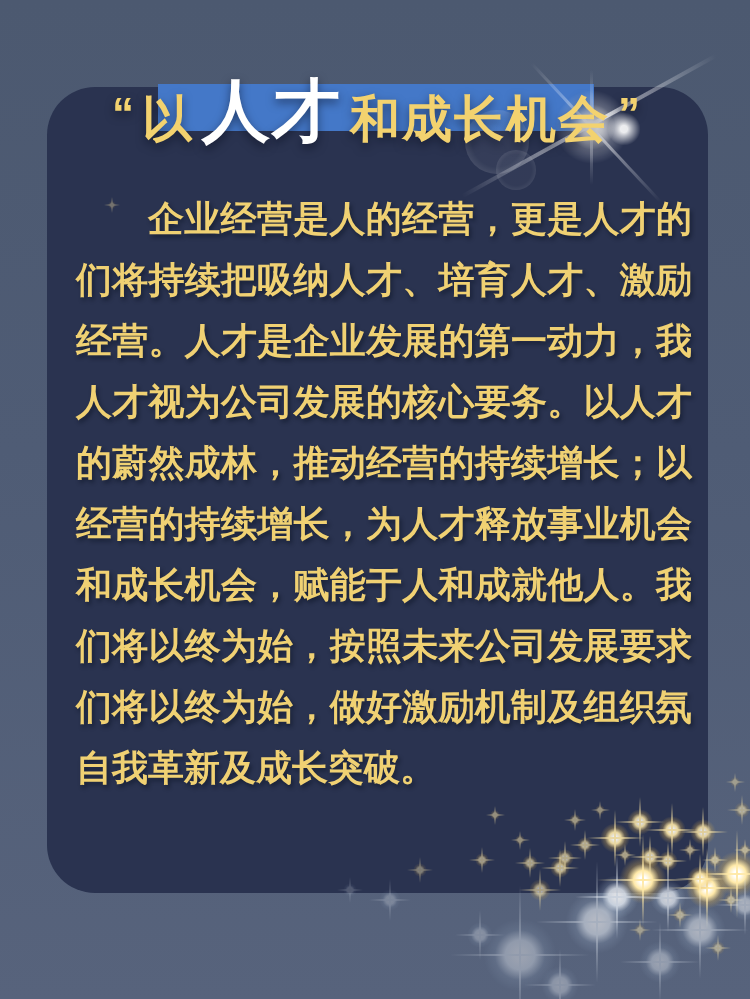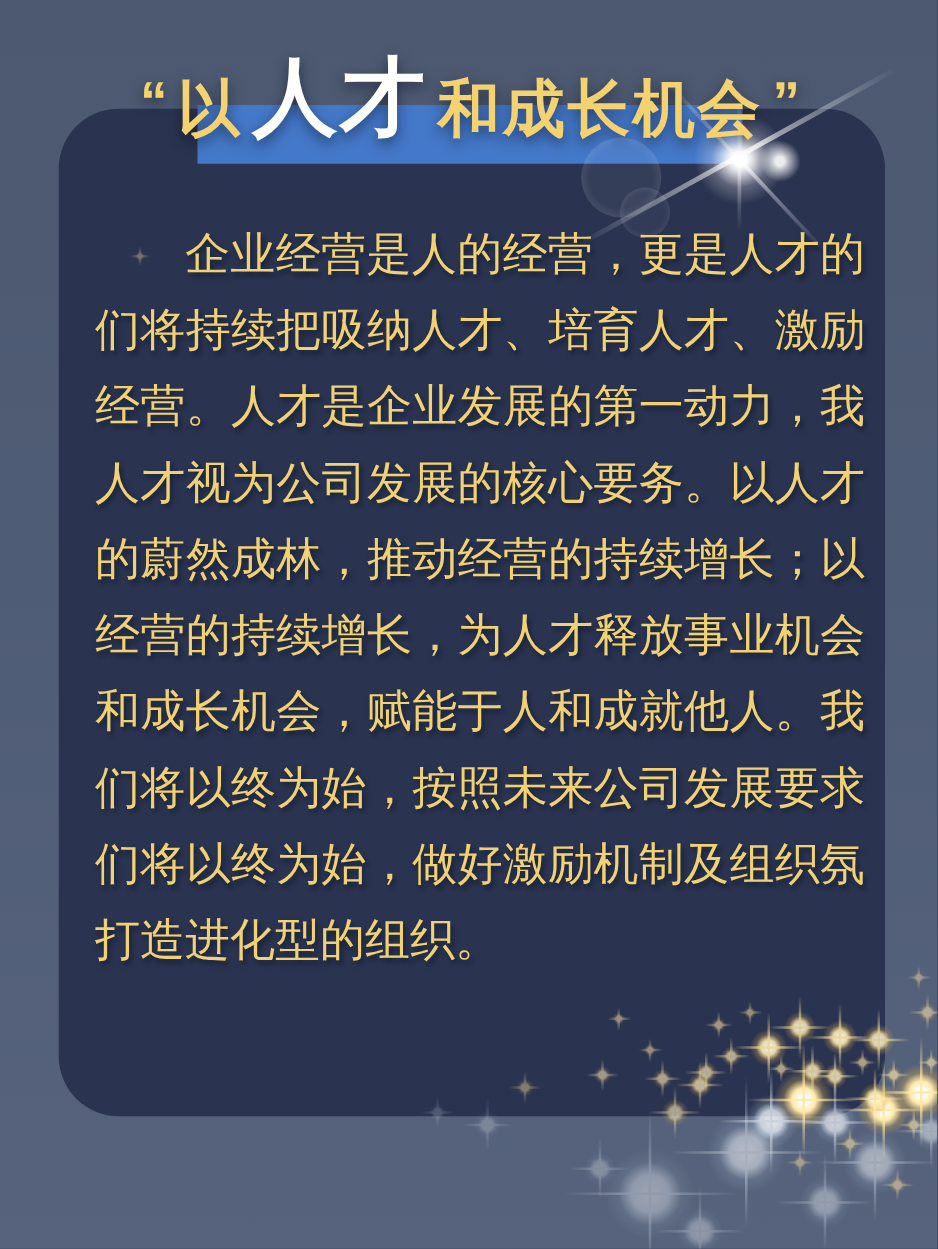--- a/index.html
+++ b/index.html
@@ -20,24 +20,24 @@
     background:#4478c8;
   }
   .title {
     position:absolute; left:120px; top:44px; width:512px;
     display:flex; justify-content:center; align-items:flex-end; gap:8px;
     font-weight:bold; white-space:nowrap;
     text-shadow:0 4px 10px rgba(5,10,25,.5);
   }
   .t-quote { font-size:44px; line-height:1; color:#f3d26f; margin-bottom:8px; }
   .t-small { font-size:50px; line-height:1; color:#f3d26f; letter-spacing:2px; }
-  .t-big   { font-size:68px; line-height:1; color:#ffffff; letter-spacing:2px; }
+  .t-big   { font-size:68px; line-height:1; color:#ffffff; letter-spacing:2px;margin-top:32px; }
   .body-text {
-    position:absolute; left:76px; top:172px; width:616px;
-    font-size:36px; font-weight:normal; color:#f0d173; line-height:61px;
+    position:absolute; left:76px; top:188px; width:616px;
+    font-size:36px; font-weight:bold; color:#f0d173; line-height:61px;
     text-shadow:2px 3px 4px rgba(5,10,25,.45);
   }
   .line { text-align:justify; text-align-last:justify; }
   .line.first { padding-left:72px; }
   .line.last  { text-align-last:left; }
 
   
   .flare, .sparkle-layer { position:absolute; inset:0; pointer-events:none; }
   .flare div { position:absolute; }
   .streak1 {
@@ -112,21 +112,21 @@
   <div class="body-text">
       <div class="line first">企业经营是人的经营，更是人才的</div>
       <div class="line">们将持续把吸纳人才、培育人才、激励</div>
       <div class="line">经营。人才是企业发展的第一动力，我</div>
       <div class="line">人才视为公司发展的核心要务。以人才</div>
       <div class="line">的蔚然成林，推动经营的持续增长；以</div>
       <div class="line">经营的持续增长，为人才释放事业机会</div>
       <div class="line">和成长机会，赋能于人和成就他人。我</div>
       <div class="line">们将以终为始，按照未来公司发展要求</div>
       <div class="line">们将以终为始，做好激励机制及组织氛</div>
-      <div class="line last">打造进化型的组织。</div>
+      <div class="line last">自我革新及成长突破。</div>
     </div>
 
   <div class="sparkle-layer">
       <div class="sp g" style="left: 619px; top: 856px; width: 48px; height: 48px; opacity: 1;"></div>
       <div class="sp g" style="left: 686px; top: 867px; width: 42px; height: 42px; opacity: 1;"></div>
       <div class="sp g" style="left: 714px; top: 851px; width: 46px; height: 46px; opacity: 1;"></div>
       <div class="sp g" style="left: 600px; top: 823px; width: 30px; height: 30px; opacity: 0.9;"></div>
       <div class="sp g" style="left: 627px; top: 809px; width: 26px; height: 26px; opacity: 0.85;"></div>
       <div class="sp g" style="left: 658px; top: 816px; width: 28px; height: 28px; opacity: 0.9;"></div>
       <div class="sp g" style="left: 690px; top: 819px; width: 26px; height: 26px; opacity: 0.85;"></div>

